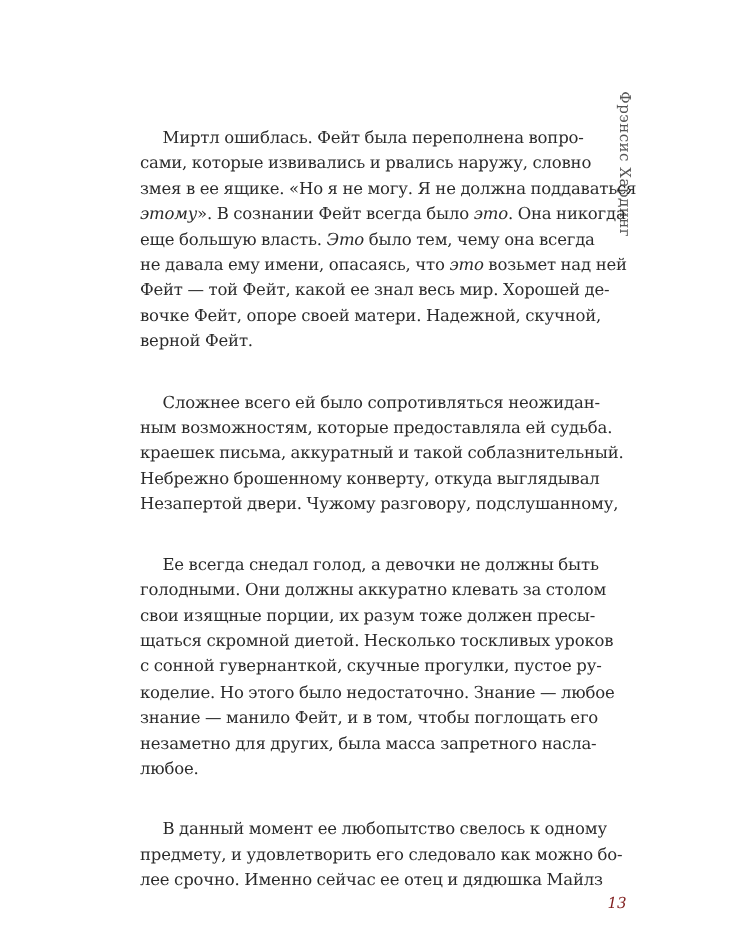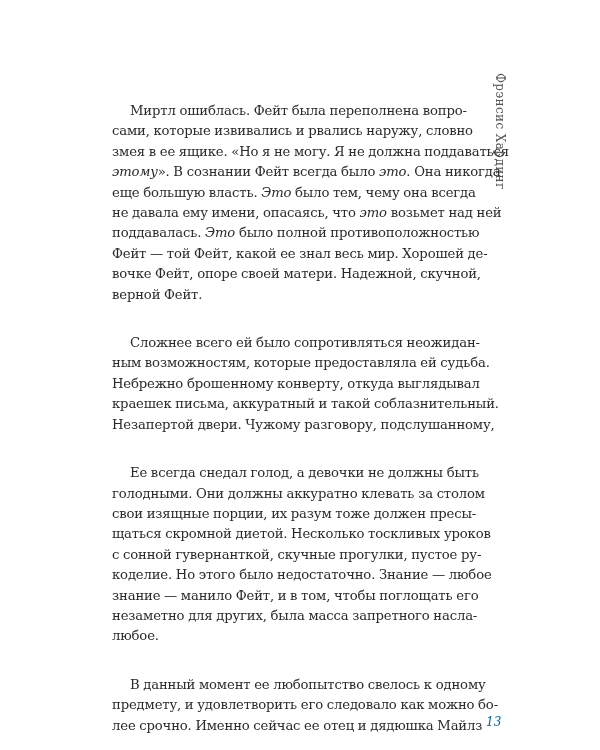--- a/index.html
+++ b/index.html
@@ -67,47 +67,46 @@
       color: #555555;
       white-space: nowrap;
     }
     .page-number {
       position: absolute;
       left: 486px;
       top: 715px;
       font-family: "DejaVu Serif", "Liberation Serif", serif;
       font-style: italic;
       font-size: 12px;
-      color: #0369a1;
+      color: #7f1d1d;
     }
   </style>
 </head>
 <body>
 
 <div class="page">
   <div class="running-head">Фрэнсис Хардинг</div>
 
   <div class="text-block" id="text-block">
       <div class="para">
         <span class="line indent"><span>Миртл ошиблась. Фейт была переполнена вопро-</span></span>
         <span class="line"><span>сами, которые извивались и рвались наружу, словно</span></span>
         <span class="line"><span>змея в ее ящике. «Но я не могу. Я не должна поддаваться</span></span>
         <span class="line"><em>этому</em><span>». В сознании Фейт всегда было </span><em>это</em><span>. Она никогда</span></span>
         <span class="line"><span>еще большую власть. </span><em>Это</em><span> было тем, чему она всегда</span></span>
         <span class="line"><span>не давала ему имени, опасаясь, что </span><em>это</em><span> возьмет над ней</span></span>
-        <span class="line"><span>поддавалась. </span><em>Это</em><span> было полной противоположностью</span></span>
         <span class="line"><span>Фейт — той Фейт, какой ее знал весь мир. Хорошей де-</span></span>
         <span class="line"><span>вочке Фейт, опоре своей матери. Надежной, скучной,</span></span>
         <span class="line last"><span>верной Фейт.</span></span>
       </div>
       <div class="para">
         <span class="line indent"><span>Сложнее всего ей было сопротивляться неожидан-</span></span>
         <span class="line"><span>ным возможностям, которые предоставляла ей судьба.</span></span>
+        <span class="line"><span>краешек письма, аккуратный и такой соблазнительный.</span></span>
         <span class="line"><span>Небрежно брошенному конверту, откуда выглядывал</span></span>
-        <span class="line"><span>краешек письма, аккуратный и такой соблазнительный.</span></span>
         <span class="line"><span>Незапертой двери. Чужому разговору, подслушанному,</span></span>
       </div>
       <div class="para">
         <span class="line indent"><span>Ее всегда снедал голод, а девочки не должны быть</span></span>
         <span class="line"><span>голодными. Они должны аккуратно клевать за столом</span></span>
         <span class="line"><span>свои изящные порции, их разум тоже должен пресы-</span></span>
         <span class="line"><span>щаться скромной диетой. Несколько тоскливых уроков</span></span>
         <span class="line"><span>с сонной гувернанткой, скучные прогулки, пустое ру-</span></span>
         <span class="line"><span>коделие. Но этого было недостаточно. Знание — любое</span></span>
         <span class="line"><span>знание — манило Фейт, и в том, чтобы поглощать его</span></span>

